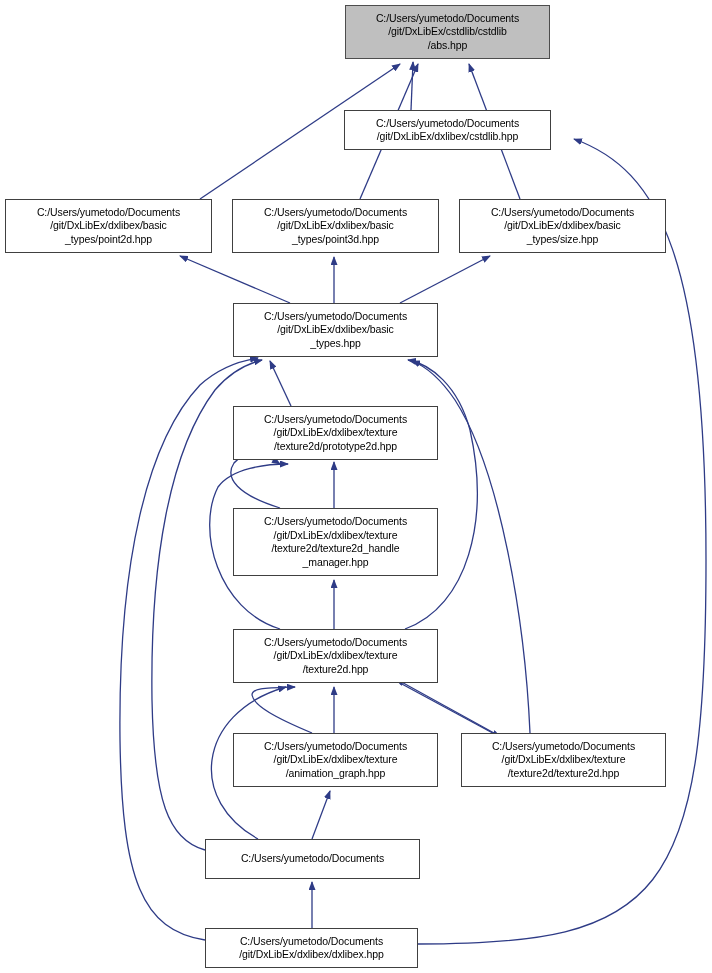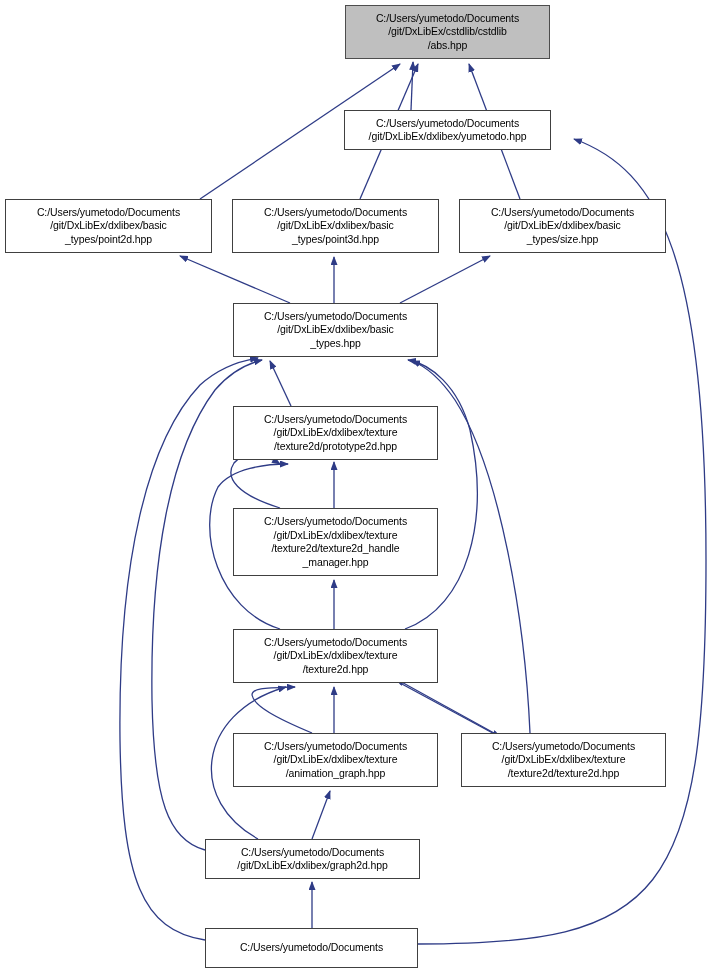--- a/index.html
+++ b/index.html
@@ -93,21 +93,21 @@
   </svg>
 
   <div class="node root" id="node-abs" style="left: 345px; top: 5px; width: 205px; height: 54px;">
     <span class="label">C:/Users/yumetodo/Documents</span>
     <span class="label">/git/DxLibEx/cstdlib/cstdlib</span>
     <span class="label">/abs.hpp</span>
   </div>
 
   <div class="node" id="node-cstdlib" style="left: 344px; top: 110px; width: 207px; height: 40px;">
     <span class="label">C:/Users/yumetodo/Documents</span>
-    <span class="label">/git/DxLibEx/dxlibex/yumetodo.hpp</span>
+    <span class="label">/git/DxLibEx/dxlibex/cstdlib.hpp</span>
   </div>
 
   <div class="node" id="node-point2d" style="left: 5px; top: 199px; width: 207px; height: 54px;">
     <span class="label">C:/Users/yumetodo/Documents</span>
     <span class="label">/git/DxLibEx/dxlibex/basic</span>
     <span class="label">_types/point2d.hpp</span>
   </div>
 
   <div class="node" id="node-point3d" style="left: 232px; top: 199px; width: 207px; height: 54px;">
     <span class="label">C:/Users/yumetodo/Documents</span>
@@ -153,20 +153,20 @@
   </div>
 
   <div class="node" id="node-texture2d_sub" style="left: 461px; top: 733px; width: 205px; height: 54px;">
     <span class="label">C:/Users/yumetodo/Documents</span>
     <span class="label">/git/DxLibEx/dxlibex/texture</span>
     <span class="label">/texture2d/texture2d.hpp</span>
   </div>
 
   <div class="node" id="node-graph2d" style="left: 205px; top: 839px; width: 215px; height: 40px;">
     <span class="label">C:/Users/yumetodo/Documents</span>
-    <span class="label">/git/DxLibEx/dxlibex/graph2d.hpp</span>
   </div>
 
   <div class="node" id="node-dxlibex" style="left: 205px; top: 928px; width: 213px; height: 40px;">
     <span class="label">C:/Users/yumetodo/Documents</span>
+    <span class="label">/git/DxLibEx/dxlibex/dxlibex.hpp</span>
   </div>
 
 </div>
 
 </body></html>

